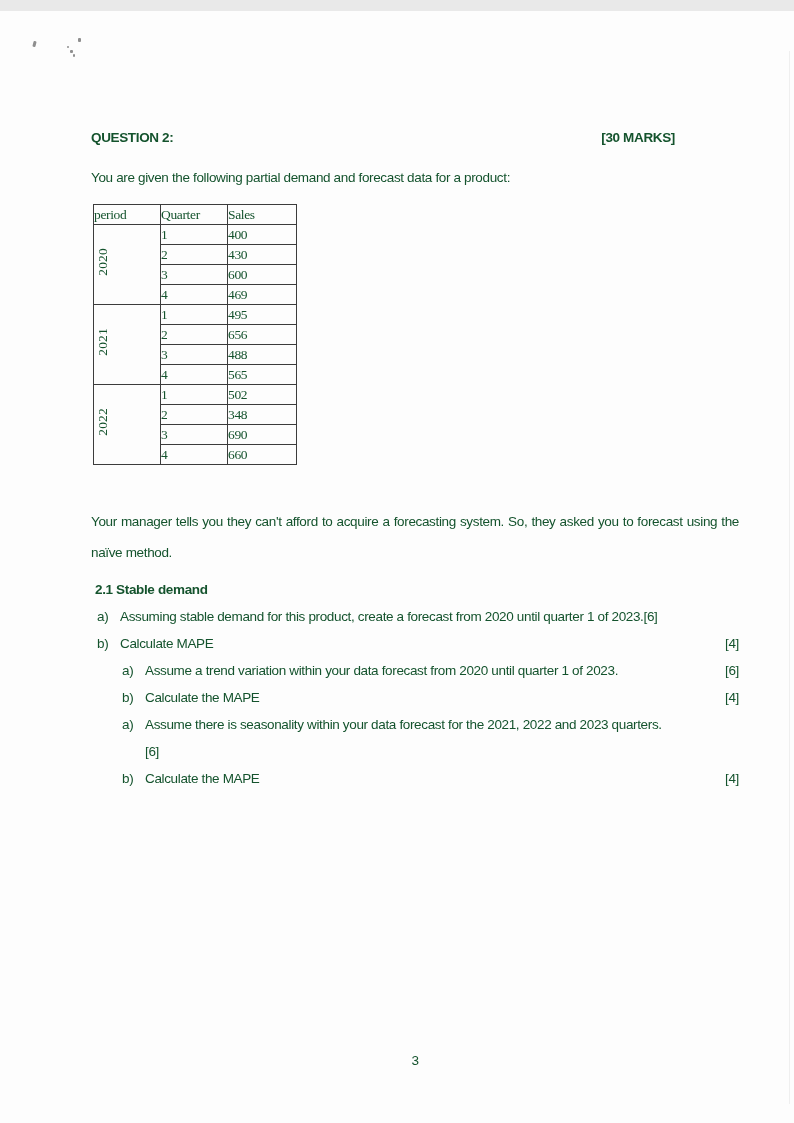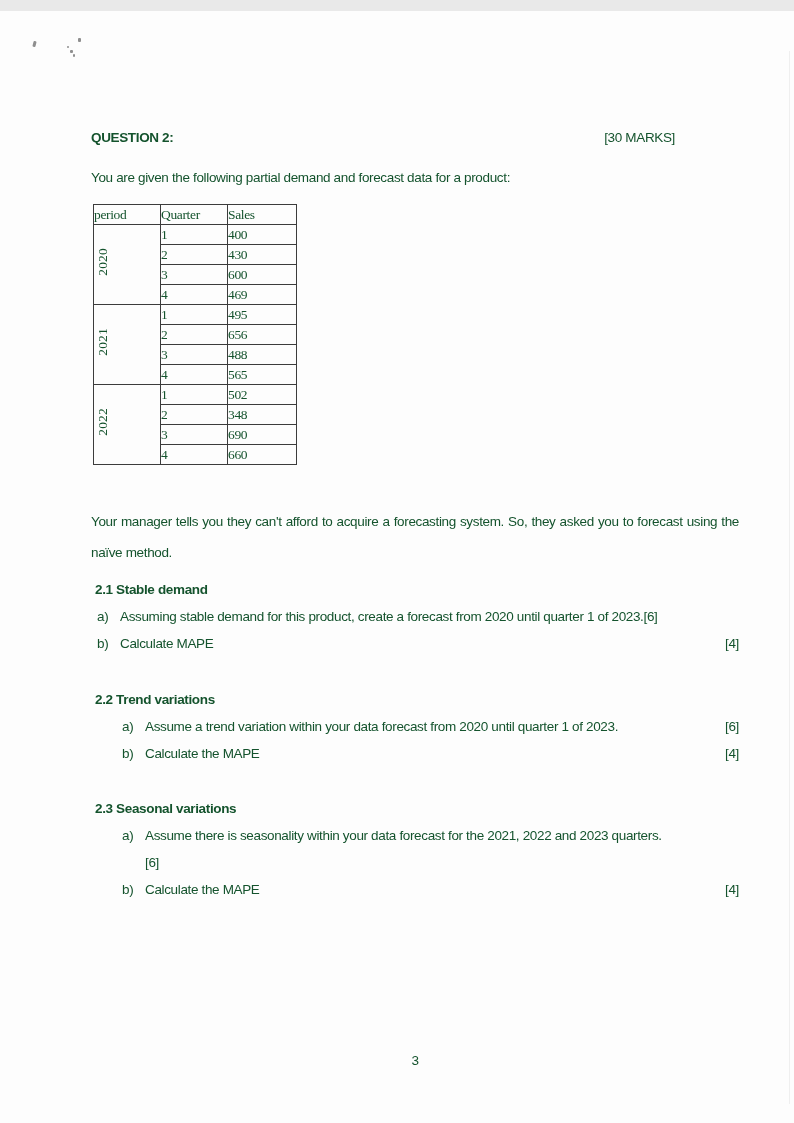--- a/index.html
+++ b/index.html
@@ -12,21 +12,21 @@
     font-size:13.5px;
     letter-spacing:-0.35px;
     color:#14532d;
     overflow:hidden;
   }
   .content { position:absolute; left:91px; top:119px; width:648px; }
 
   
   .qheader { display:flex; justify-content:space-between; align-items:baseline; }
   .qheader .title { font-weight:700; }
-  .qheader .marks { font-weight:400; margin-right:64px; }
+  .qheader .marks { font-weight:700; margin-right:64px; }
 
   .intro { margin-top:25px; }
 
   
   table.demand { border-collapse:collapse; margin-top:19px; margin-left:2px; table-layout:fixed; }
   table.demand th, table.demand td {
     border:1.6px solid #3c3c3c;
     padding:0; height:19px; line-height:18px;
     font-weight:400; text-align:left;
     overflow:hidden;
@@ -165,33 +165,31 @@
       <span class="marker">a)</span>
       <span class="itext attached">Assuming stable demand for this product, create a forecast from 2020 until quarter 1 of 2023.</span>
       <span class="imarks">[6]</span>
     </div>
     <div class="item indent0">
       <span class="marker">b)</span>
       <span class="itext">Calculate MAPE</span>
       <span class="imarks">[4]</span>
     </div>
 
-    <div class="section-heading h-22">2.2 Trend variations</div>
     <div class="item indent1">
       <span class="marker">a)</span>
       <span class="itext">Assume a trend variation within your data forecast from 2020 until quarter 1 of 2023.</span>
       <span class="imarks">[6]</span>
     </div>
     <div class="item indent1">
       <span class="marker">b)</span>
       <span class="itext">Calculate the MAPE</span>
       <span class="imarks">[4]</span>
     </div>
 
-    <div class="section-heading h-23">2.3 Seasonal variations</div>
     <div class="item indent1">
       <span class="marker">a)</span>
       <span class="itext">
         <span>Assume there is seasonality within your data forecast for the 2021, 2022 and 2023 quarters.</span>
         <span class="subline" style="display:block;">[6]</span>
       </span>
     </div>
     <div class="item indent1">
       <span class="marker">b)</span>
       <span class="itext">Calculate the MAPE</span>

